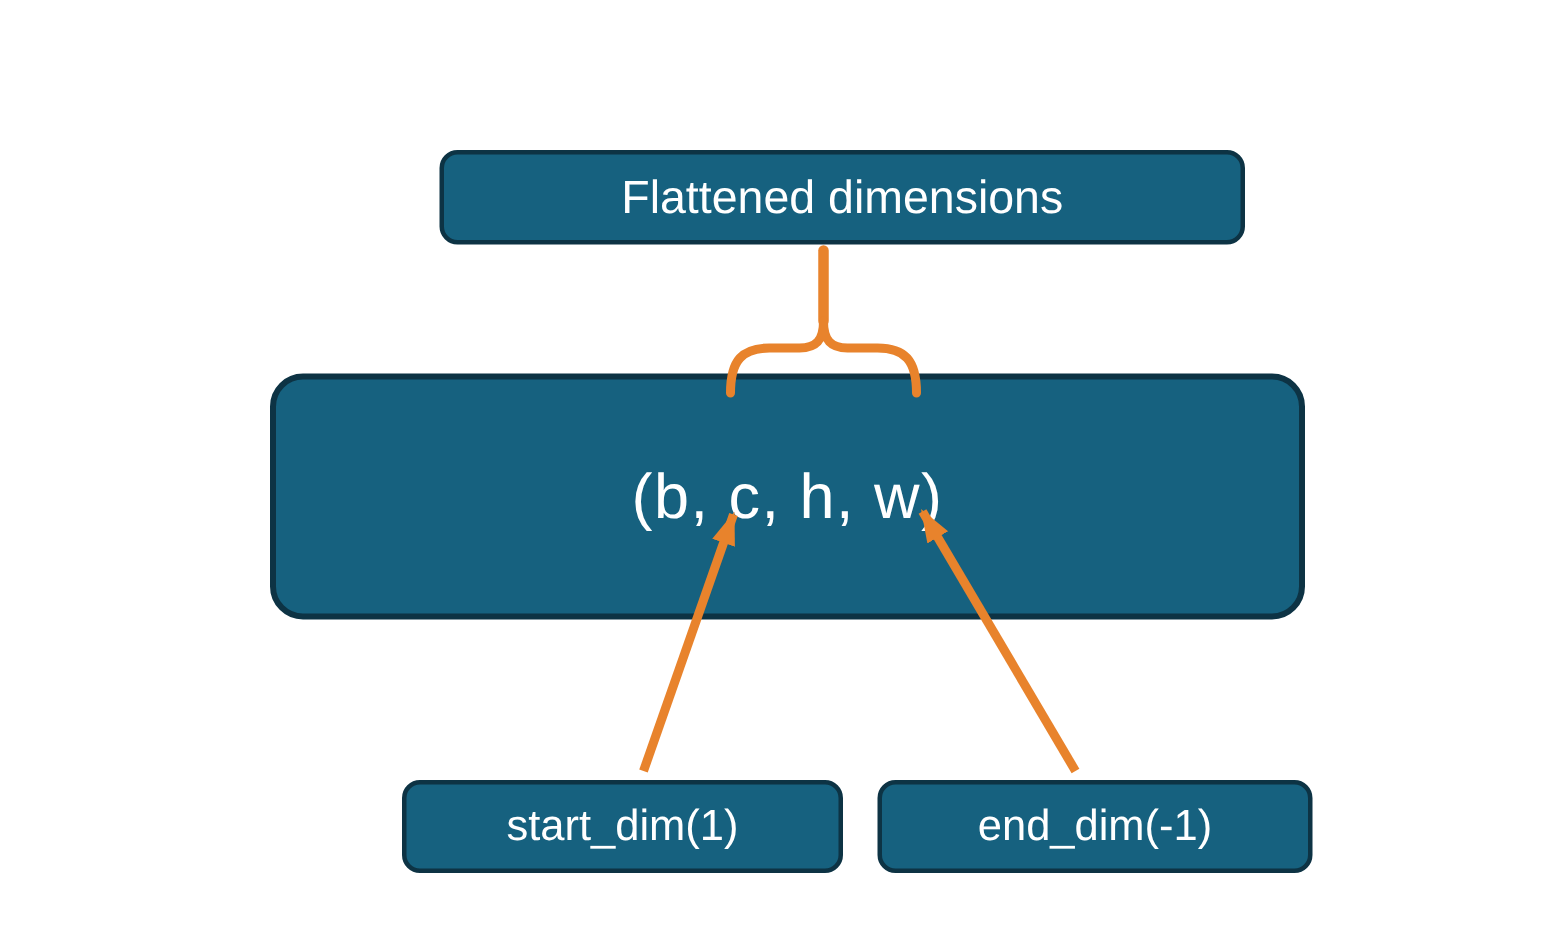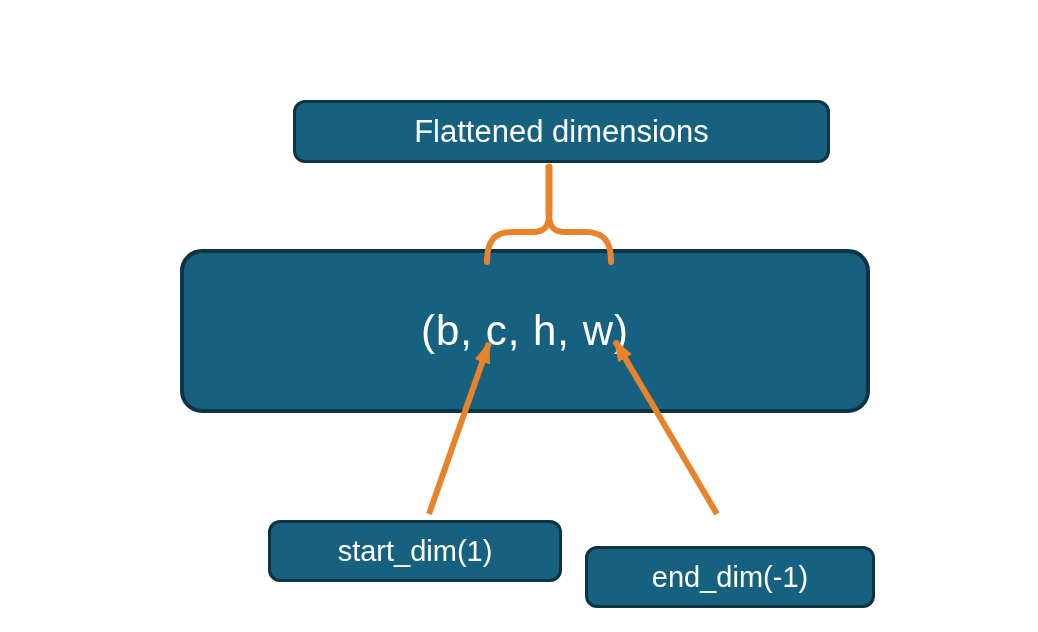--- a/index.html
+++ b/index.html
@@ -51,21 +51,20 @@
     border-radius: 12px;
     font-size: 29px;
   }
   .param-box.start {
     left: 268px;
     width: 294px;
   }
   .param-box.end {
     left: 585px;
     width: 290px;
-    margin-top: 26px;
   }
   .overlay {
     position: absolute;
     left: 0;
     top: 0;
     width: 1038px;
     height: 632px;
     pointer-events: none;
   }
 </style>

